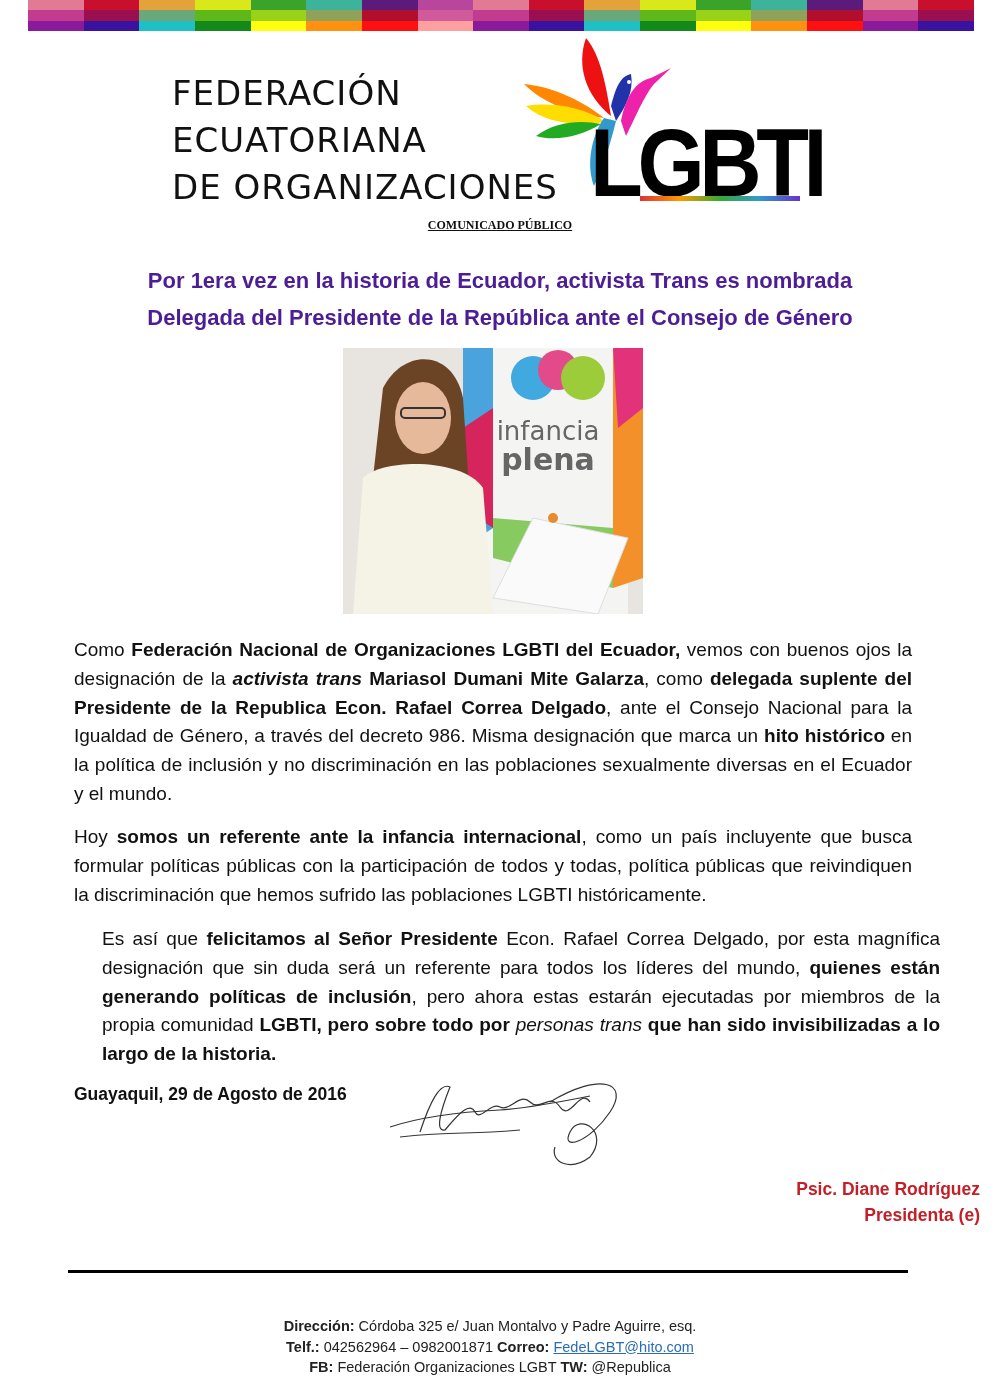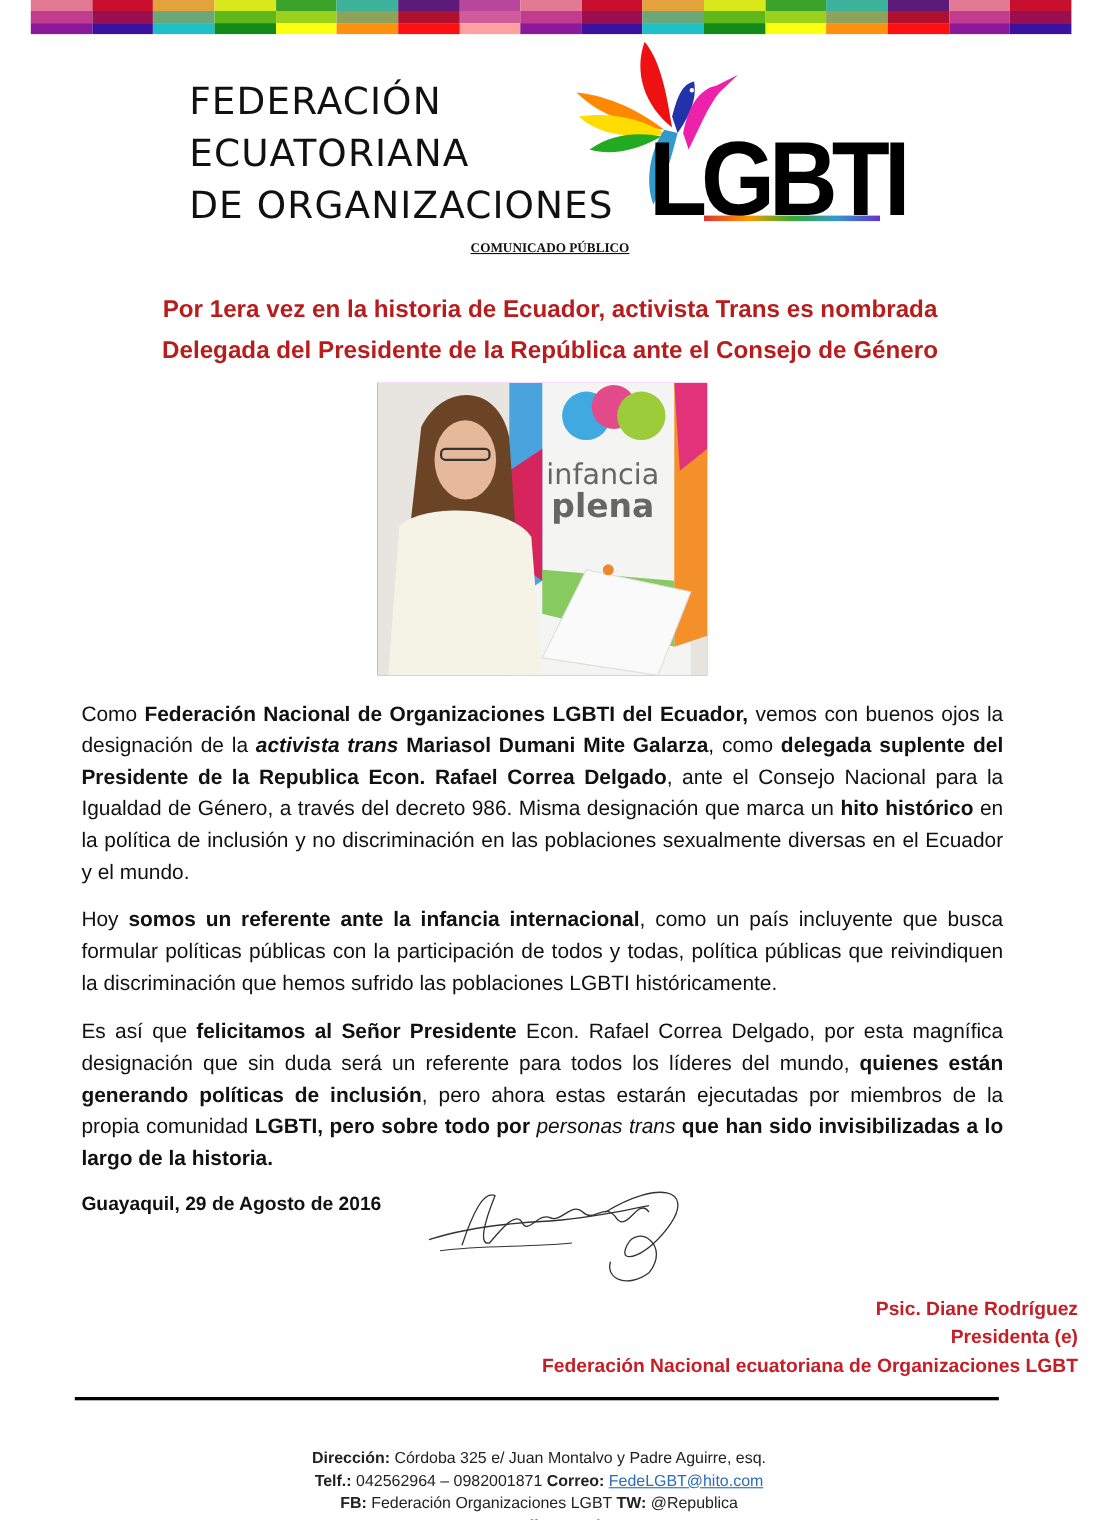--- a/index.html
+++ b/index.html
@@ -5,24 +5,24 @@
   html,body{margin:0;padding:0;background:#fff;}
   body{width:1000px;height:1382px;position:relative;overflow:hidden;font-family:"Liberation Sans",sans-serif;color:#111;}
   .stripe{position:absolute;left:28px;top:0;width:946px;height:31px;display:grid;grid-template-columns:repeat(17,1fr);grid-template-rows:repeat(3,1fr);}
   .stripe div{width:100%;height:100%;}
   .logo-text{position:absolute;left:172px;top:70px;font-family:"DejaVu Sans",sans-serif;font-size:34px;line-height:47px;letter-spacing:1px;color:#111;}
   .logo-text div{white-space:nowrap;}
   .lgbti{position:absolute;left:590px;top:118px;font-family:"Liberation Sans",sans-serif;font-weight:bold;font-size:96px;line-height:90px;letter-spacing:-6px;color:#000;transform:scaleX(0.9);transform-origin:left top;}
   .bird{position:absolute;left:516px;top:36px;width:160px;height:150px;}
   .lgbti-underline{position:absolute;left:640px;top:196px;width:160px;height:5px;background:linear-gradient(90deg,#d33,#f90,#3a3,#39c,#63c);}
   .comunicado{position:absolute;left:0;width:1000px;top:218px;text-align:center;font-family:Liberation Serif, serif;font-size:12px;font-weight:bold;text-decoration:underline;}
-  .headline{position:absolute;left:0;width:1000px;top:262px;text-align:center;color:#b91c1c;font-weight:bold;font-size:22px;line-height:37px;font-family:"Liberation Sans",sans-serif;}
+  .headline{position:absolute;left:0;width:1000px;top:262px;text-align:center;color:#4c1d95;font-weight:bold;font-size:22px;line-height:37px;font-family:"Liberation Sans",sans-serif;}
   .photo{position:absolute;left:343px;top:348px;width:300px;height:266px;overflow:hidden;background:#d946ef;}
   .body{position:absolute;left:74px;width:838px;font-family:"Liberation Sans",sans-serif;font-size:19px;line-height:28.8px;text-align:justify;}
-  .p1{top:636px;} .p2{top:823px;} .p3{top:925px;}
+  .p1{top:636px;} .p2{top:823px;} .p3{top:925px;margin-left:28px;}
   .date{position:absolute;left:74px;top:1084px;font-weight:bold;font-size:17.5px;}
   .signature{position:absolute;left:380px;top:1072px;width:250px;height:100px;}
   .sig-block{position:absolute;left:0;width:980px;top:1176px;text-align:right;color:#c41e26;font-weight:bold;font-size:17.5px;line-height:26px;}
   .rule{position:absolute;left:68px;top:1270px;width:840px;height:3px;background:#000;}
   .footer{position:absolute;left:0;width:980px;top:1276px;text-align:center;font-family:"Liberation Sans",sans-serif;font-size:14.5px;line-height:20.5px;color:#222;margin-top:40px;}
   .footer a{color:#2a6db5;text-decoration:underline;}
   b{font-weight:bold;}
 </style>
 </head>
 <body>
@@ -141,21 +141,20 @@
 <svg class="signature" viewBox="0 0 250 100">
   <path d="M10 55 C40 45 80 40 120 38 C150 36 180 30 210 24" stroke="#333" fill="none" stroke-width="1.2"></path>
   <path d="M40 60 C50 30 60 10 70 15 C60 40 55 60 65 58 C80 40 90 30 95 40 C100 50 110 30 120 35 C130 40 140 20 150 30 C160 40 170 20 180 35 C190 50 200 15 210 30" stroke="#333" fill="none" stroke-width="1.2"></path>
   <path d="M170 30 C220 0 250 10 230 40 C210 70 180 80 190 60 C200 40 230 60 210 85 C190 100 170 90 175 75" stroke="#333" fill="none" stroke-width="1.2"></path>
   <path d="M20 65 C60 60 100 62 140 58" stroke="#333" fill="none" stroke-width="1"></path>
 </svg>
 
 <div class="sig-block">
   <div>Psic. Diane Rodríguez</div>
   <div>Presidenta (e)</div>
-  <div>Federación Nacional ecuatoriana de Organizaciones LGBT</div>
 </div>
 
 <div class="rule"></div>
 
 <div class="footer">
   <div><b>Dirección:</b><span> Córdoba 325 e/ Juan Montalvo y Padre Aguirre, esq.</span></div>
   <div><b>Telf.:</b><span> 042562964 – 0982001871 </span><b>Correo:</b> <a>FedeLGBT@hito.com</a></div>
   <div><b>FB:</b><span> Federación Organizaciones LGBT </span><b>TW:</b><span> @Republica</span></div>
   <div><b>Guayaquil - Ecuador</b></div>
 </div>

